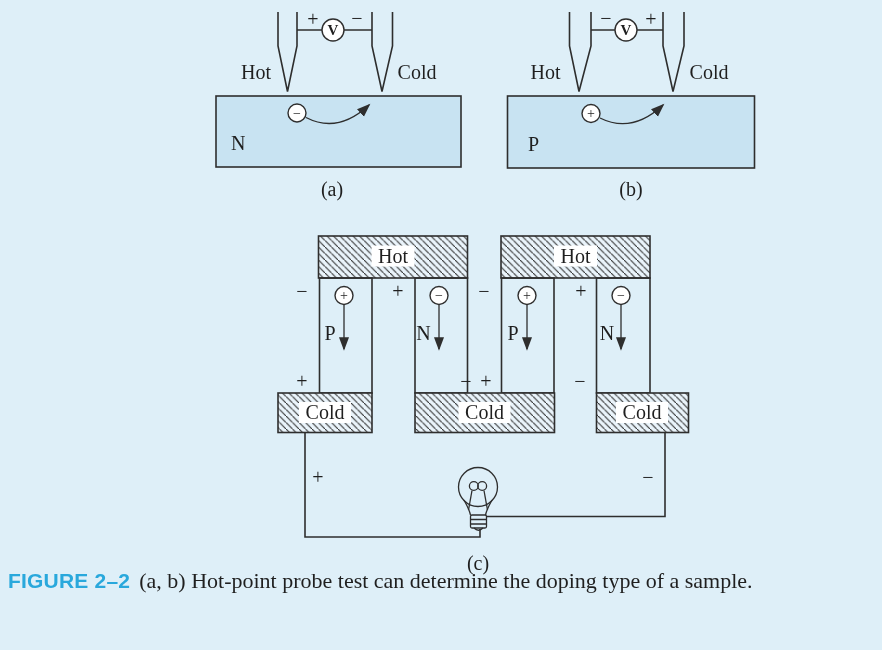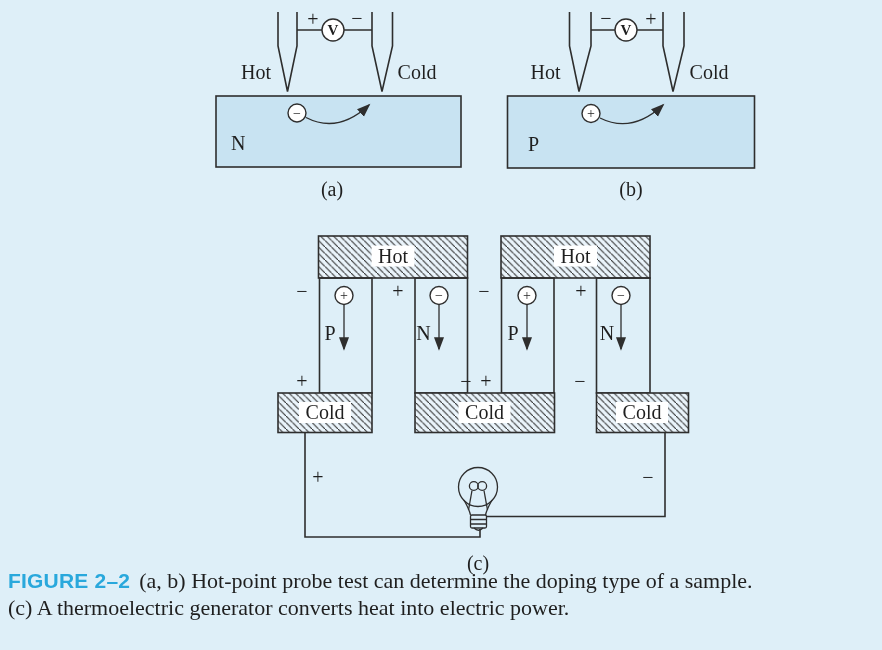--- a/index.html
+++ b/index.html
@@ -156,15 +156,14 @@
       <path class="thin" d="M470.5,519.5 H486.5 M470.5,524 H486.5"></path>
       <path class="thin" d="M474,528 Q478.5,532.5 483,528"></path>
     </g>
 
     <text class="t" x="478" y="570" text-anchor="middle">(c)</text>
   </g>
 </svg>
 
 <div class="caption">
   <div><span class="figtag">FIGURE 2–2</span><span>(a, b) Hot-point probe test can determine the doping type of a sample.</span></div>
-  <div><span>(c) A thermoelectric generator converts heat into electric power.</span></div>
 </div>
 </div>
 
 </body></html>

